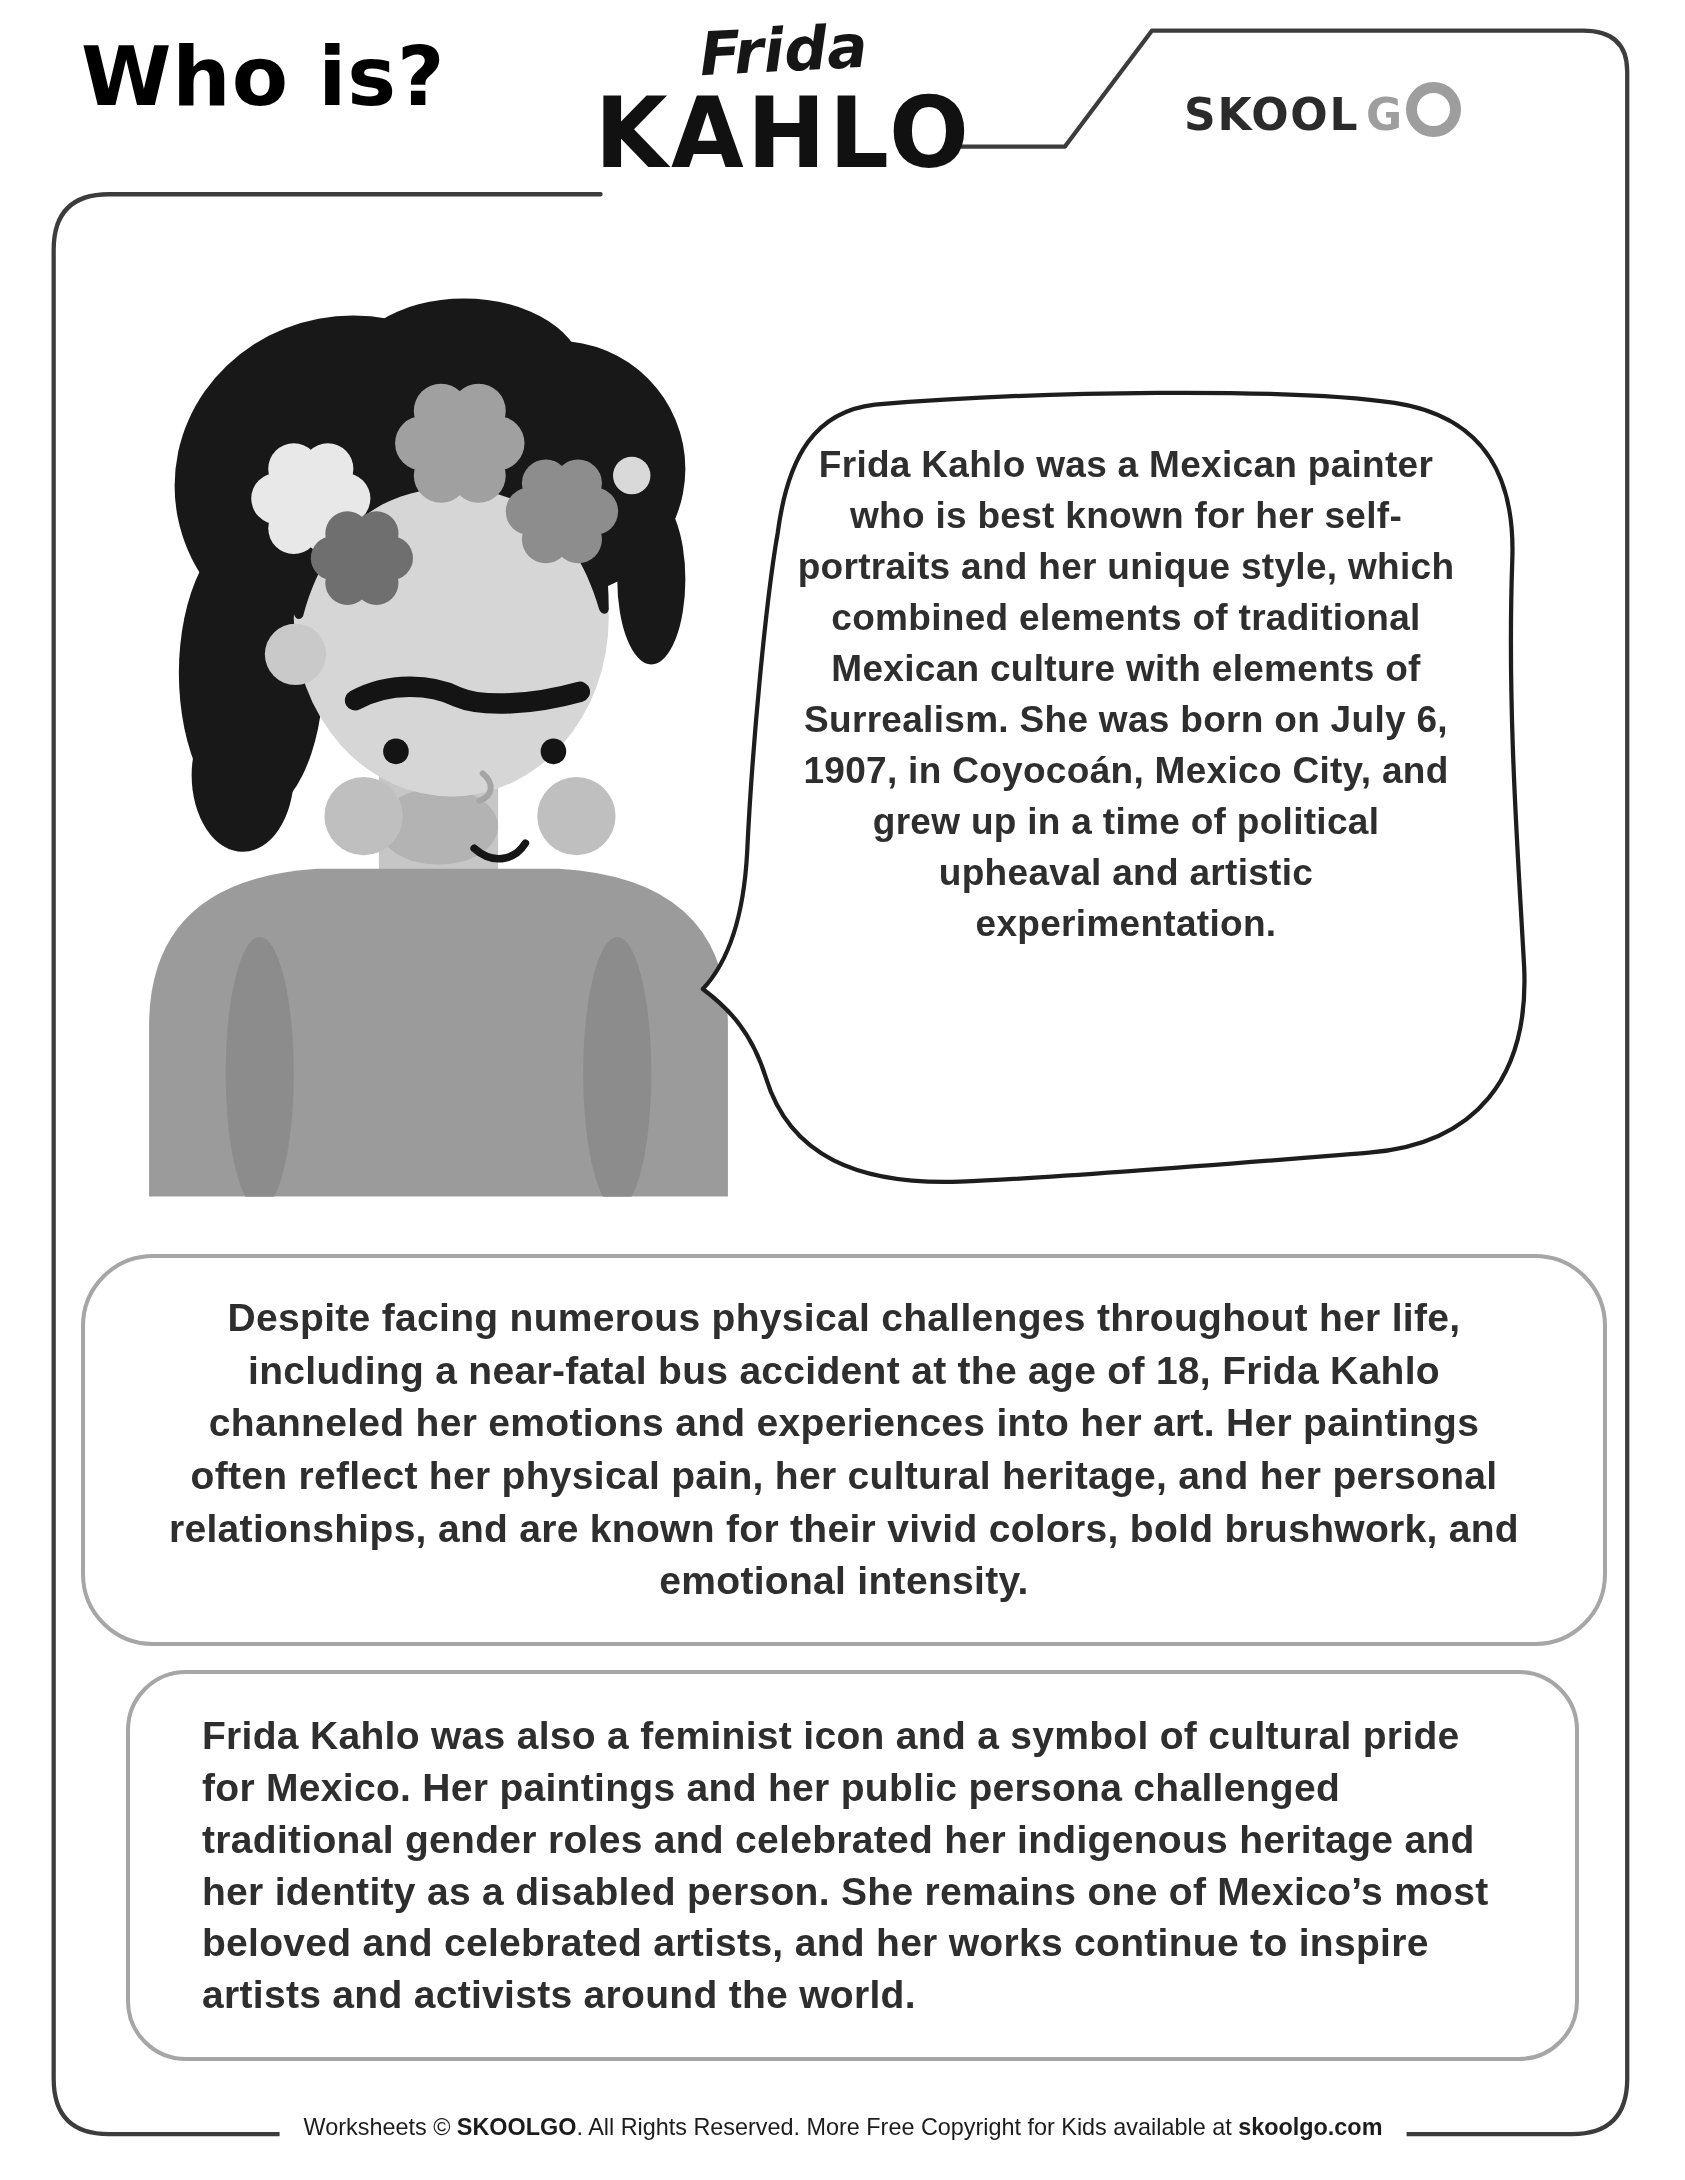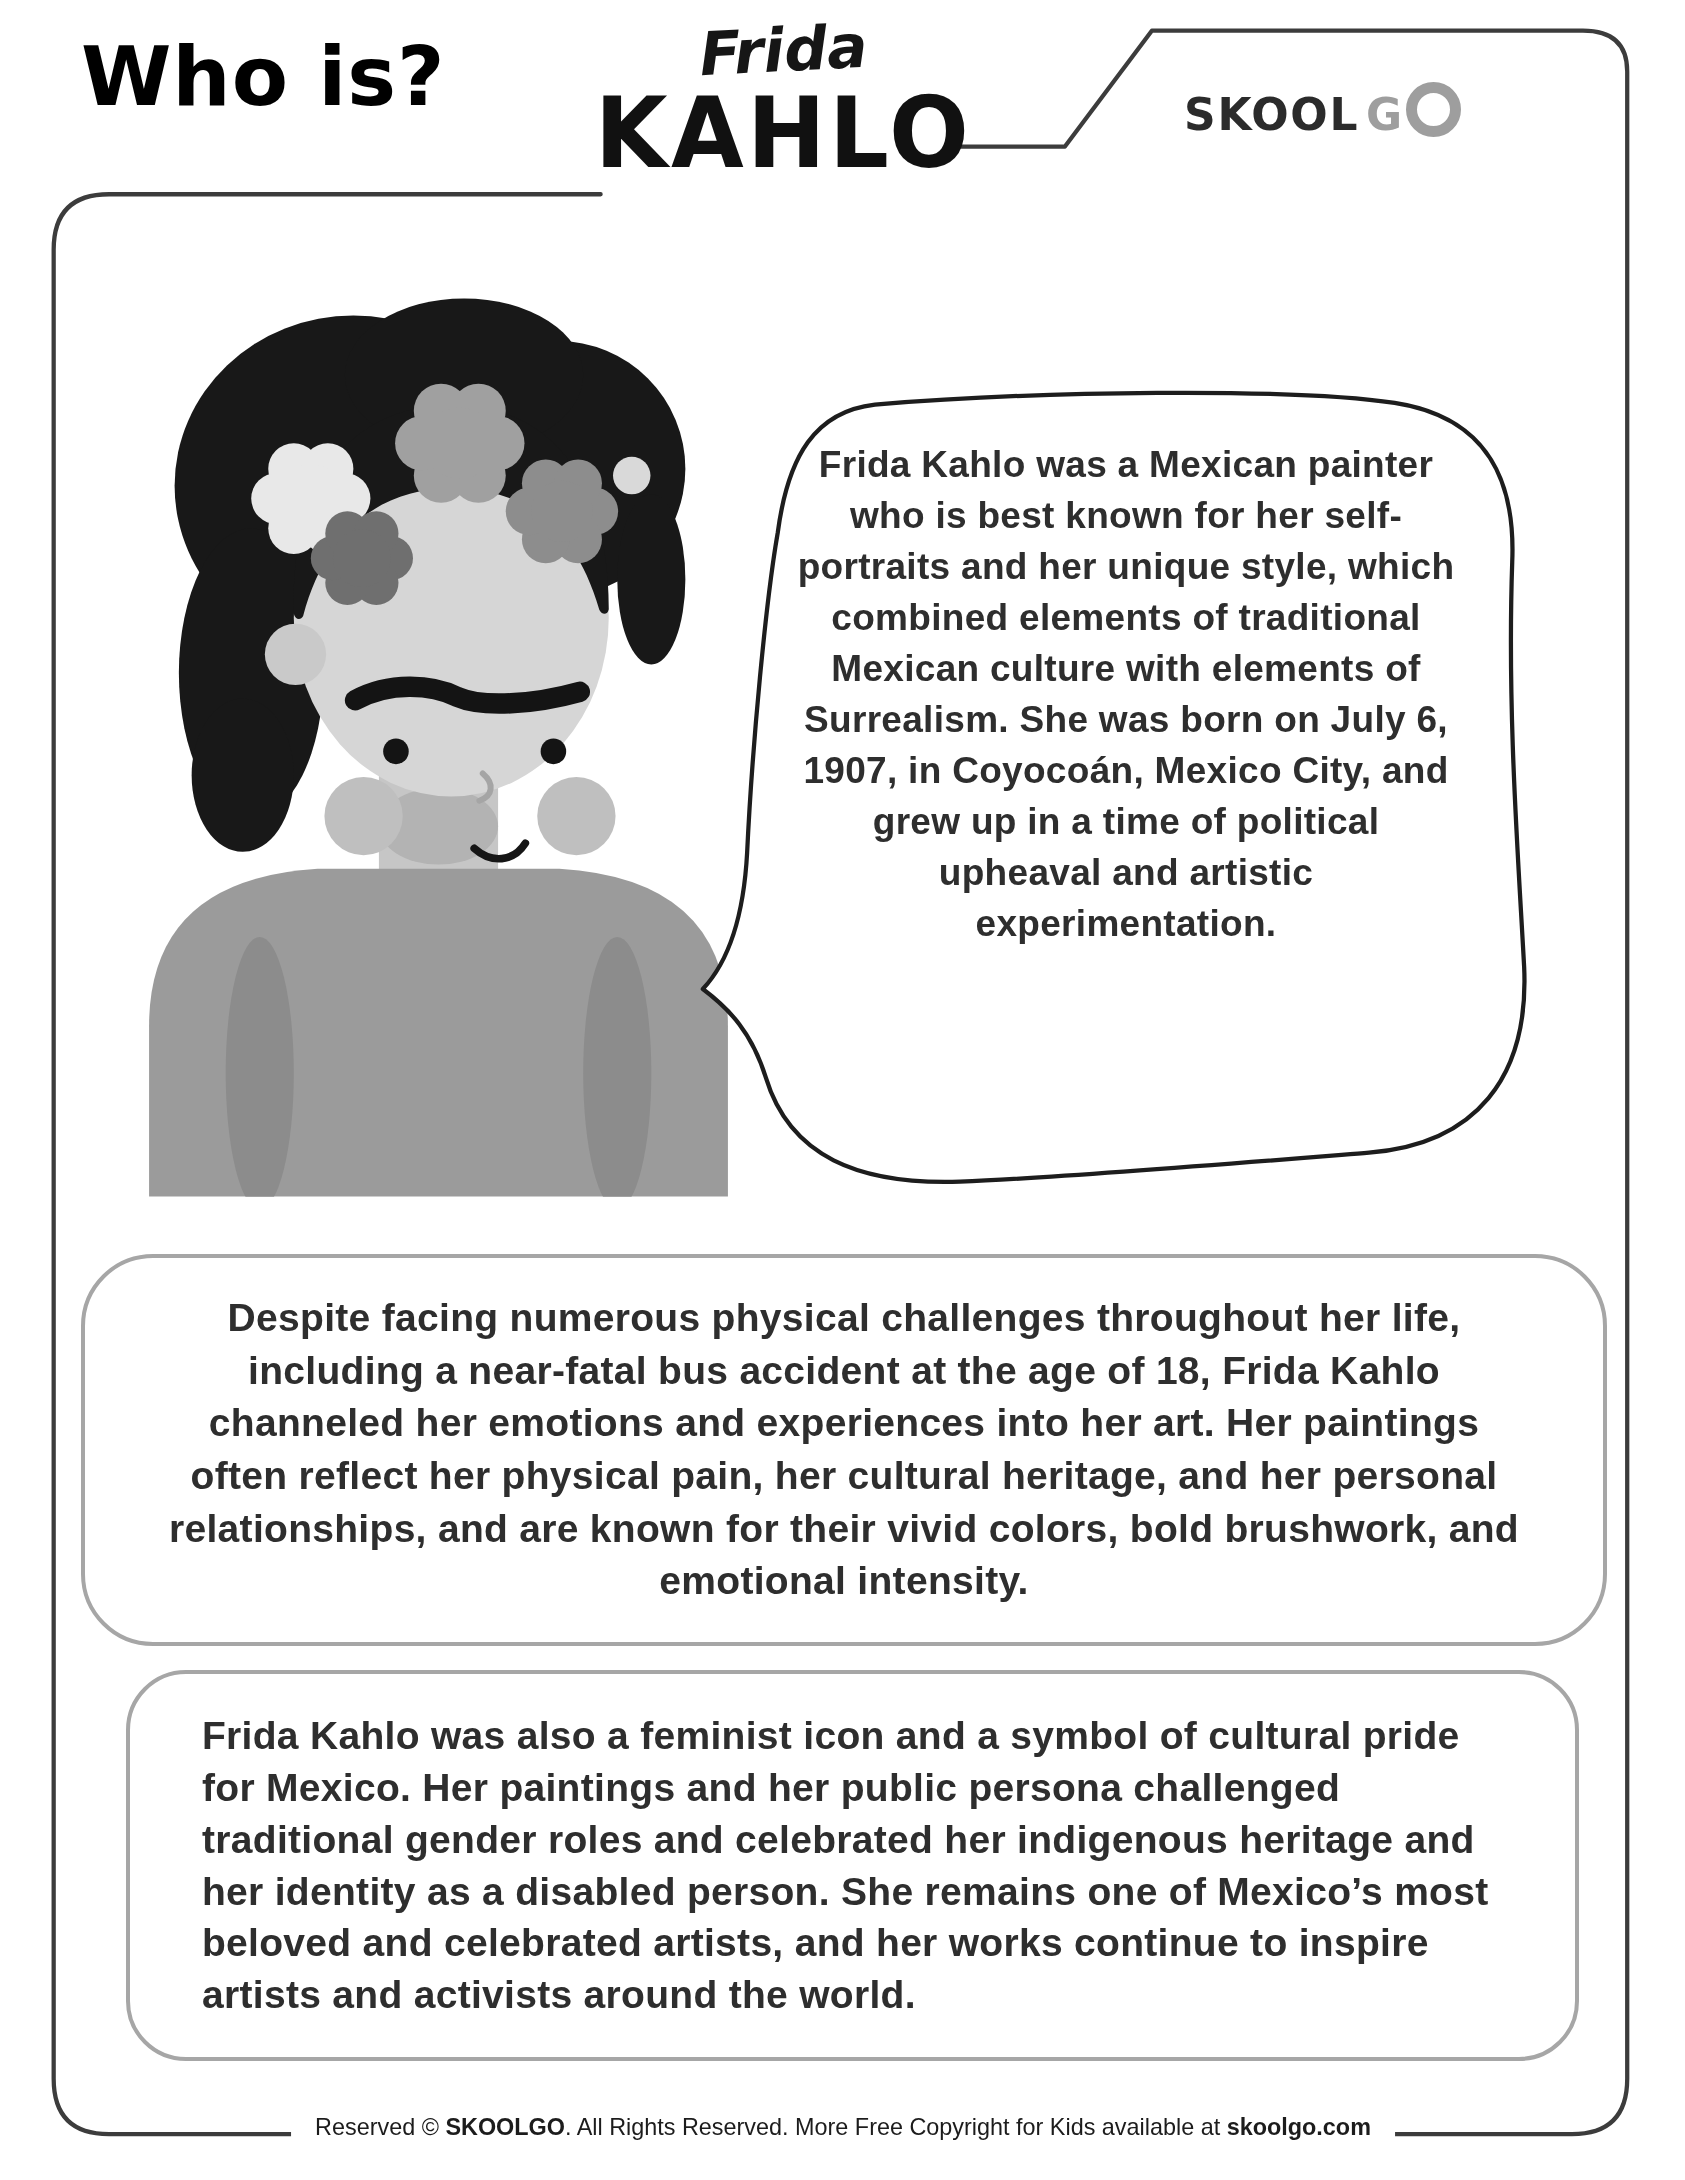--- a/index.html
+++ b/index.html
@@ -173,17 +173,17 @@
   </div>
 
   <div class="pbox" id="pbox1">
     <span>Despite facing numerous physical challenges throughout her life, including a near-fatal bus accident at the age of 18, Frida Kahlo channeled her emotions and experiences into her art. Her paintings often reflect her physical pain, her cultural heritage, and her personal relationships, and are known for their vivid colors, bold brushwork, and emotional intensity.</span>
   </div>
   <div class="pbox" id="pbox2">
     <span>Frida Kahlo was also a feminist icon and a symbol of cultural pride for Mexico. Her paintings and her public persona challenged traditional gender roles and celebrated her indigenous heritage and her identity as a disabled person. She remains one of Mexico’s most beloved and celebrated artists, and her works continue to inspire artists and activists around the world.</span>
   </div>
 
   <div class="footer">
-    <span>Reserved © </span><span class="b">SKOOLGO</span><span>. All Rights Reserved. More Free Copyright for Kids available at </span><span class="link">skoolgo.com</span>
+    <span>Worksheets © </span><span class="b">SKOOLGO</span><span>. All Rights Reserved. More Free Copyright for Kids available at </span><span class="link">skoolgo.com</span>
   </div>
 
 </div>
 
 
 </body></html>

